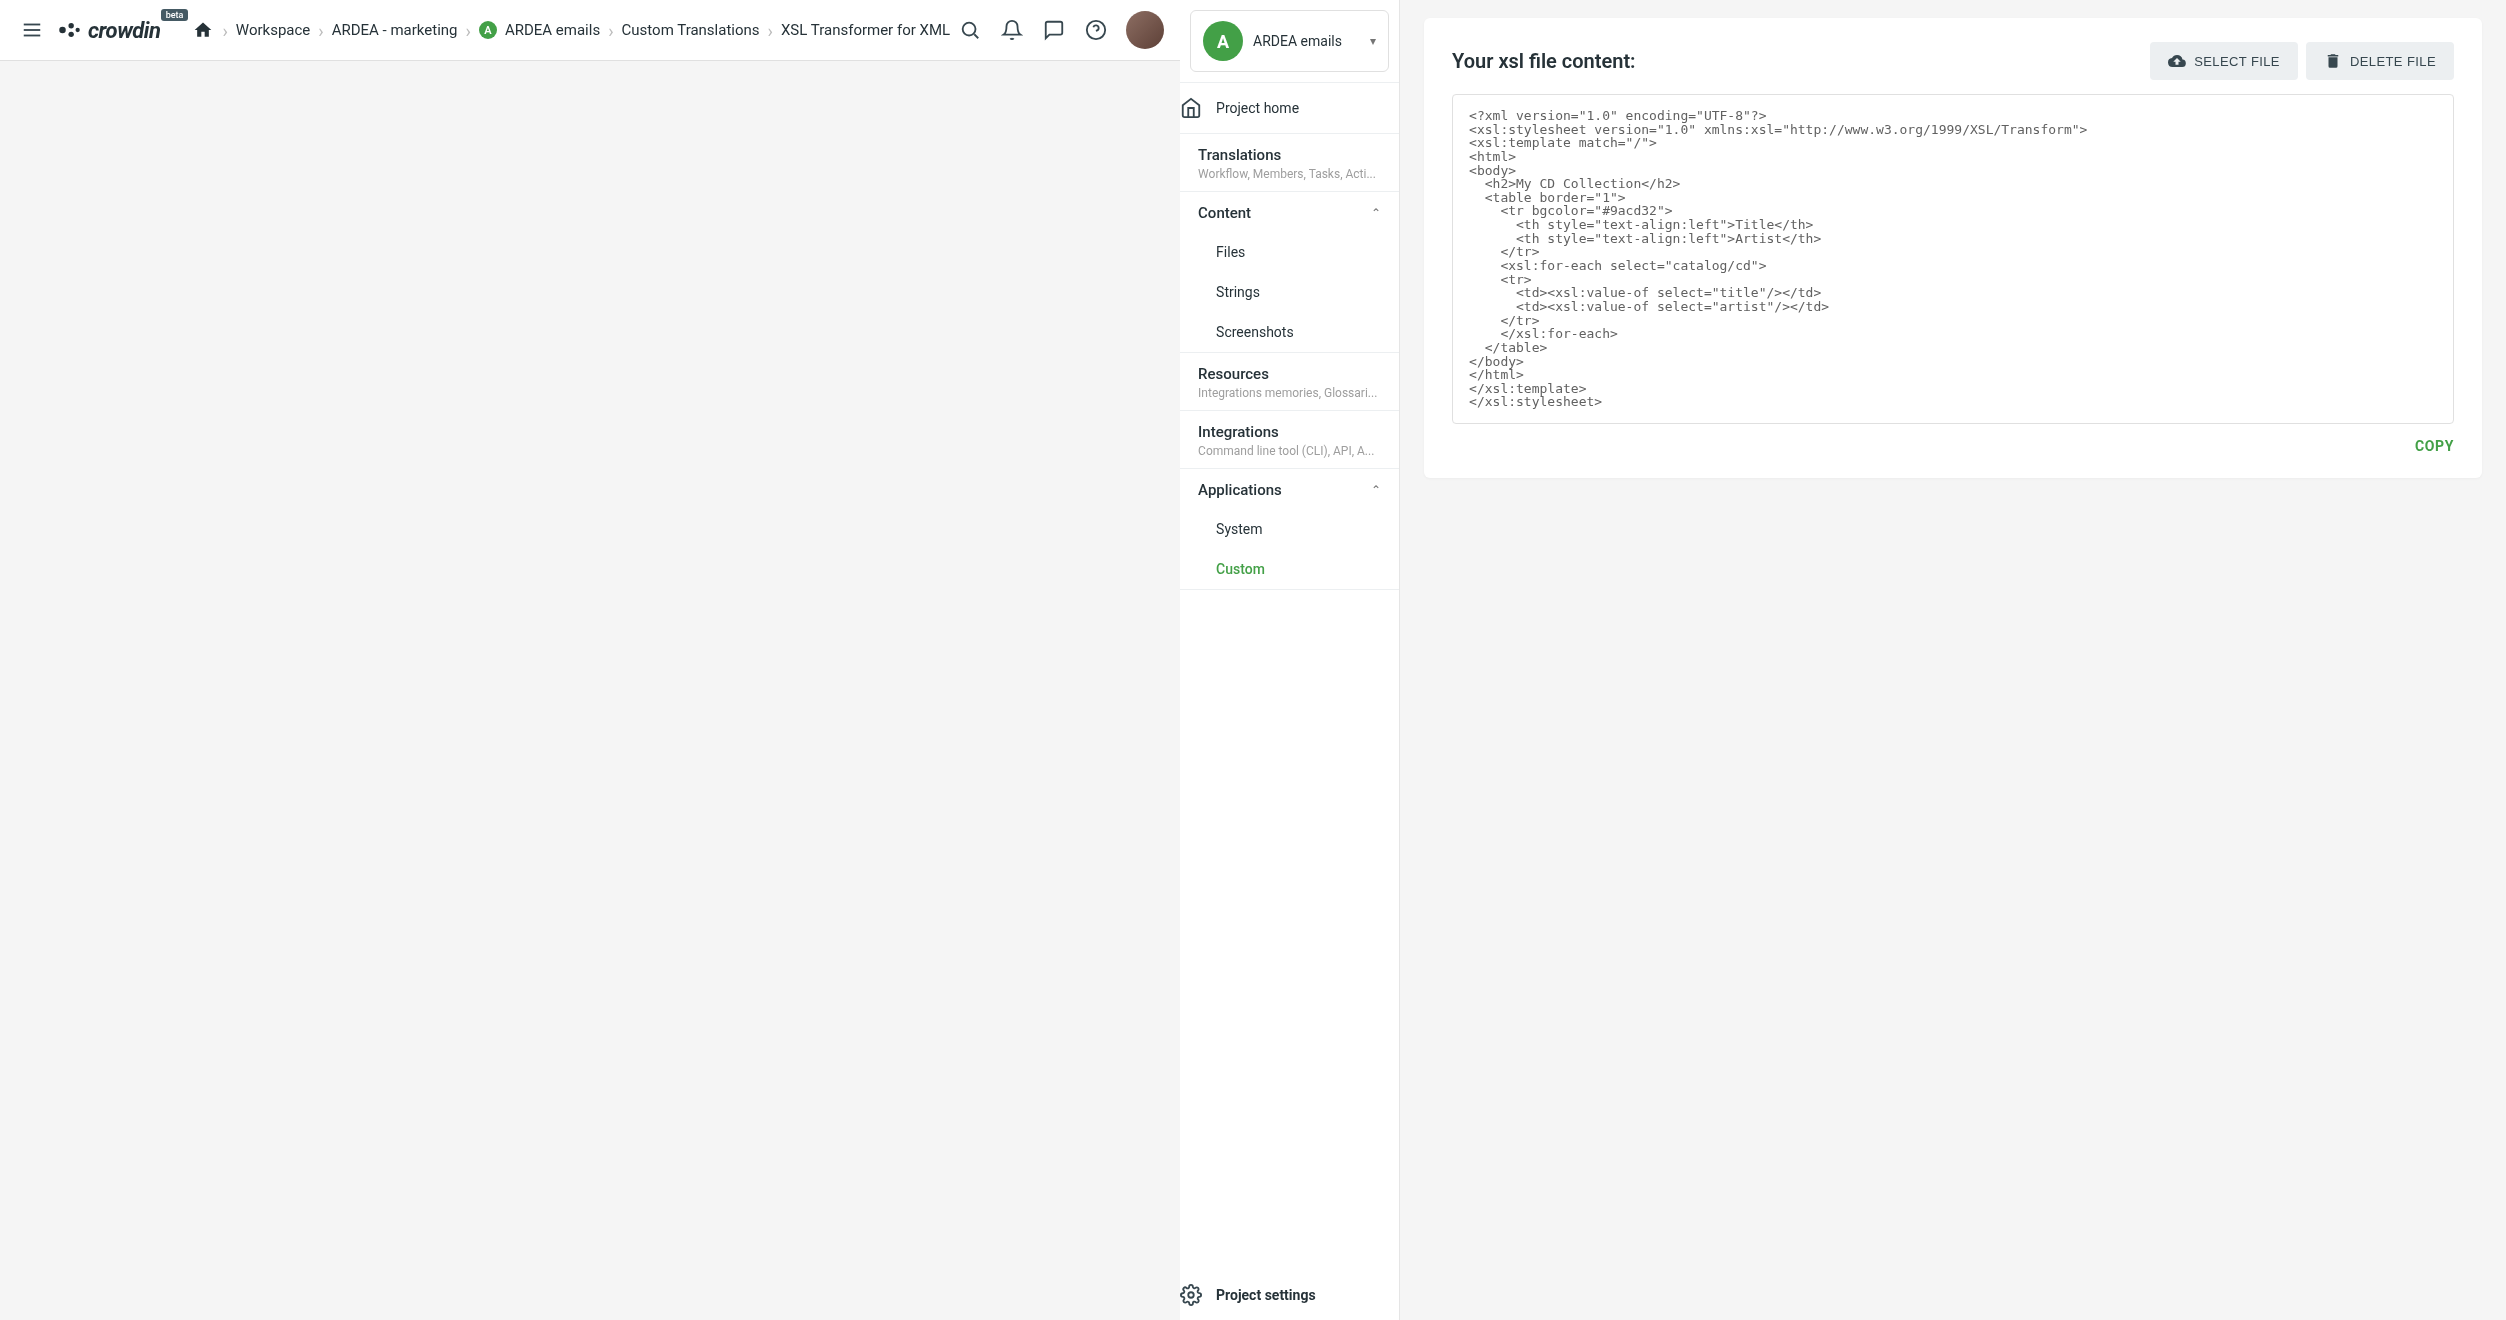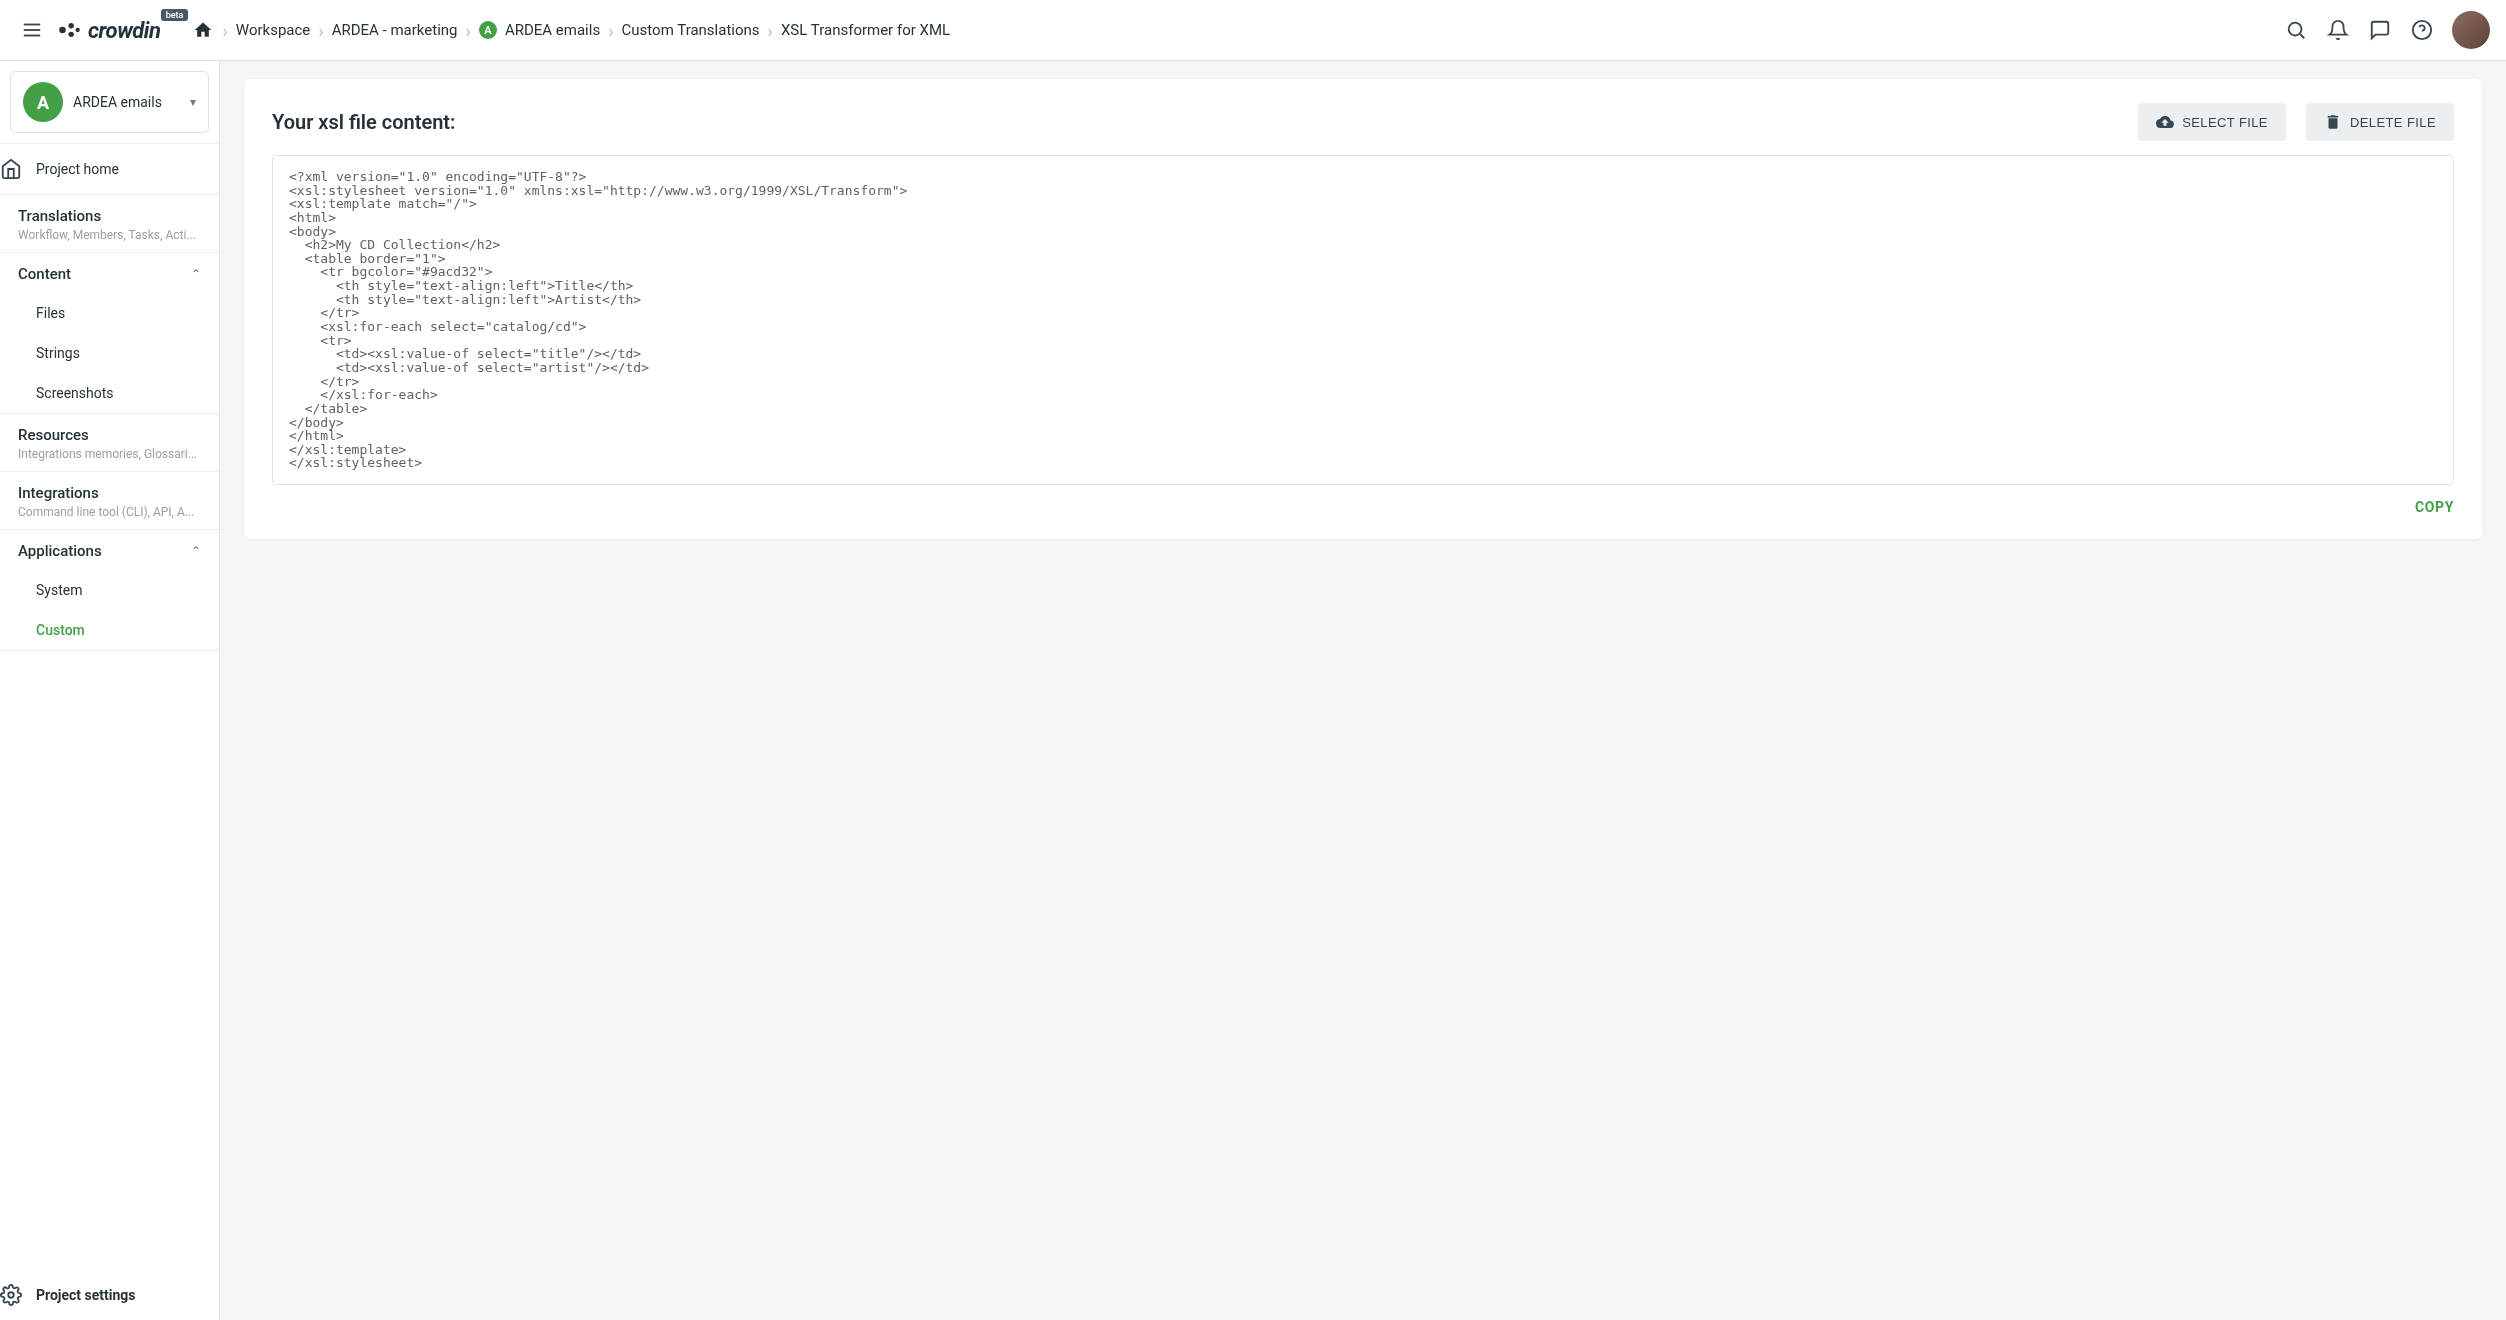--- a/index.html
+++ b/index.html
@@ -2,21 +2,21 @@
 <html><head>
   <meta charset="utf-8">
   <style>
     * { margin: 0; padding: 0; box-sizing: border-box; }
     body {
       font-family: -apple-system, BlinkMacSystemFont, "Segoe UI", Roboto, Helvetica, Arial, sans-serif;
       background: #f5f5f5;
       height: 100vh;
       overflow: hidden;
     }
-    .layout { display: flex; height: 100vh; flex-direction: column; }
+    .layout { display: flex; height: 100vh; }
     .topbar {
       height: 61px;
       background: #fff;
       border-bottom: 1px solid #e0e0e0;
       display: flex;
       align-items: center;
       padding: 0 16px;
       gap: 8px;
     }
     .hamburger {
@@ -86,21 +86,21 @@
 
     .nav-settings { margin-top:auto;font-weight:bold; }
 
     .main {
       flex:1; padding: 18px 24px; overflow-y:auto; background:#f5f5f5;
     }
     .card {
       background:#fff; border-radius:6px; padding: 24px 28px;
       box-shadow: 0 1px 3px rgba(0,0,0,0.04);
     }
-    .card-head { display:flex; align-items:center; gap:20px; margin-bottom:14px; }
+    .card-head { display:flex; align-items:center; gap:8px; margin-bottom:14px; }
     .card-title { font-size:20px; font-weight:600; color:#263238; flex:1; }
     .btn {
       display:inline-flex; align-items:center; gap:8px;
       padding: 10px 18px; border-radius:4px; font-size:13px; font-weight:400;
       letter-spacing:0.4px; cursor:pointer; border:none;
     }
     .btn-grey { background:#eceff1; color:#37474f; }
     .btn svg { width:18px; height:18px; }
 
     .code-box {

